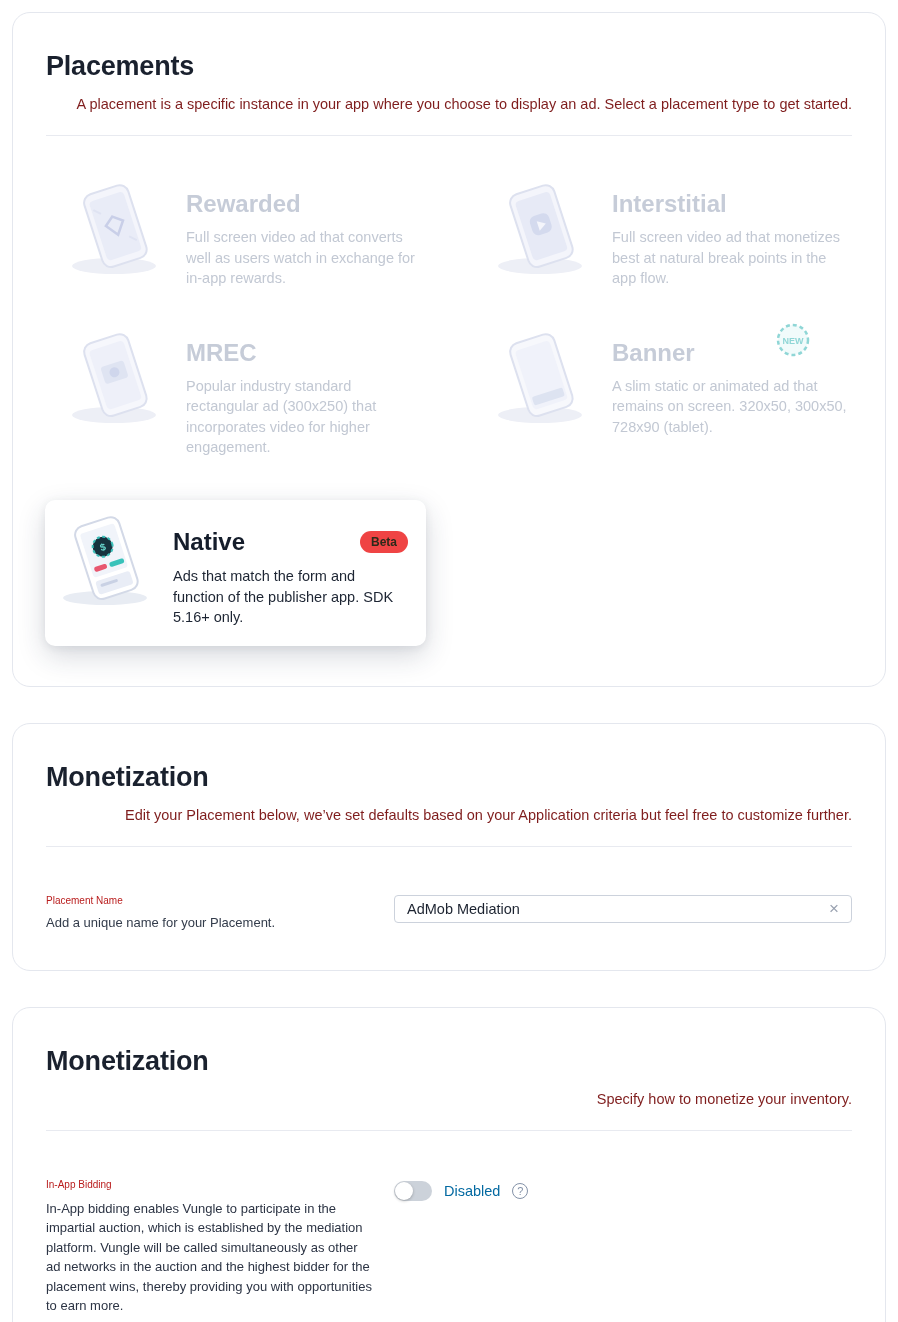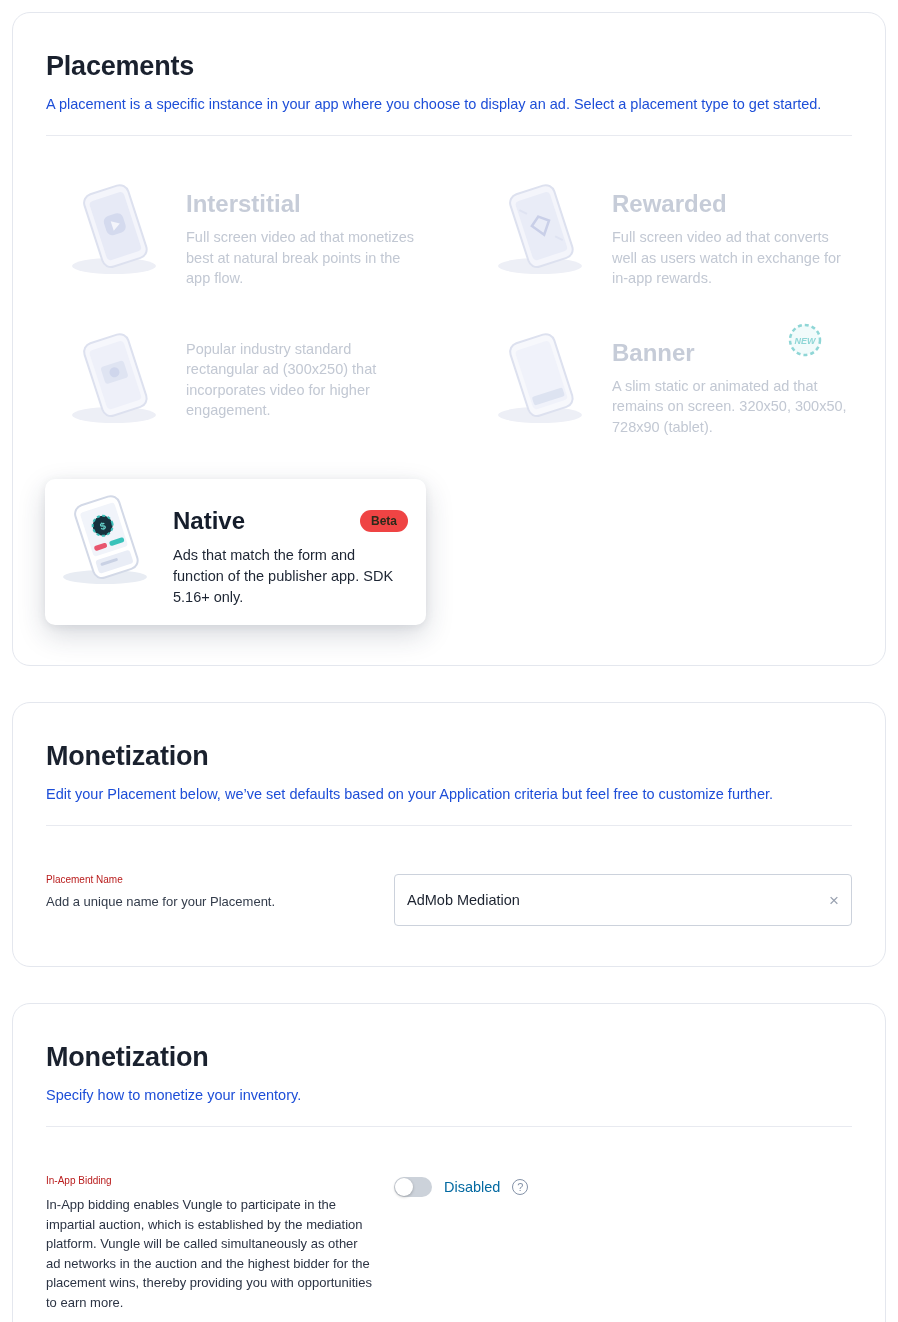--- a/index.html
+++ b/index.html
@@ -21,23 +21,24 @@
   }
   .card h1 {
     font-size: 27px;
     font-weight: 800;
     color: #1a212e;
     letter-spacing: -0.2px;
     margin-bottom: 12px;
   }
   .card-sub {
     font-size: 14.5px;
-    color: #1d4ed8;
+    color: #7f1d1d;
     line-height: 1.45;
     margin-bottom: 20px;
+    text-align: right;
   }
   .card hr {
     border: none;
     border-top: 1px solid #e8eaf0;
     margin: 0 0 8px 0;
   }
 
   
   .type-grid {
     display: grid;
@@ -64,22 +65,21 @@
   }
   .type-desc {
     font-size: 14.5px;
     line-height: 1.42;
     color: #c2c8d3;
     max-width: 260px;
   }
   .new-stamp {
     position: absolute;
     top: -10px;
-    right: 28px;
-    font-style: italic;
+    right: 40px;
   }
 
   
   .native-card {
     display: flex;
     align-items: flex-start;
     gap: 12px;
     background: #fff;
     border-radius: 10px;
     padding: 16px 18px 18px 8px;
@@ -128,21 +128,21 @@
     color: #b91c1c;
     margin-bottom: 9px;
   }
   .form-help { font-size: 13px; color: #333c4b; }
 
   .text-input {
     display: flex;
     align-items: center;
     border: 1px solid #ccd2dc;
     border-radius: 4px;
-    height: 52px;
+    height: 28px;
     padding: 0 12px;
     background: #fff;
   }
   .text-input input {
     border: none;
     outline: none;
     flex: 1;
     font-family: "Liberation Sans", sans-serif;
     font-size: 14.5px;
     color: #1c2330;
@@ -207,63 +207,64 @@
     <hr>
 
     <div class="type-grid">
 
       <div class="type-cell">
         <span class="type-icon">
           <svg viewBox="0 0 112 96" width="112" height="96">
             <ellipse cx="54" cy="84" rx="42" ry="8" fill="#edeff6"></ellipse>
             <g transform="rotate(-18 56 46)">
               <rect x="33" y="6" width="46" height="76" rx="9" fill="#f4f5fb" stroke="#dde1ef" stroke-width="2"></rect>
-              <rect x="38" y="13" width="36" height="62" rx="4" fill="#e7eaf6"></rect>
-              <rect x="46" y="32" width="20" height="20" rx="6" fill="#d4daee"></rect>
-              <path d="M53 38 l8 5 -8 5 z" fill="#f4f5fb"></path>
+              <rect x="38" y="13" width="36" height="62" rx="4" fill="#e9ecf7"></rect>
+              <path d="M56 34 l9 7 -9 12 -9 -12 z" fill="none" stroke="#c9cfe8" stroke-width="2.5"></path>
+              <path d="M40 22 l6 6 M66 58 l6 6" stroke="#dfe3f2" stroke-width="2"></path>
             </g>
           </svg>
         </span>
         <div class="type-text">
-          <div class="type-title">Interstitial</div>
-          <div class="type-desc">Full screen video ad that monetizes best at natural break points in the app flow.</div>
+          <div class="type-title">Rewarded</div>
+          <div class="type-desc">Full screen video ad that converts well as users watch in exchange for in-app rewards.</div>
         </div>
       </div>
 
       <div class="type-cell">
         <span class="type-icon">
           <svg viewBox="0 0 112 96" width="112" height="96">
             <ellipse cx="54" cy="84" rx="42" ry="8" fill="#edeff6"></ellipse>
             <g transform="rotate(-18 56 46)">
               <rect x="33" y="6" width="46" height="76" rx="9" fill="#f4f5fb" stroke="#dde1ef" stroke-width="2"></rect>
-              <rect x="38" y="13" width="36" height="62" rx="4" fill="#e9ecf7"></rect>
-              <path d="M56 34 l9 7 -9 12 -9 -12 z" fill="none" stroke="#c9cfe8" stroke-width="2.5"></path>
-              <path d="M40 22 l6 6 M66 58 l6 6" stroke="#dfe3f2" stroke-width="2"></path>
+              <rect x="38" y="13" width="36" height="62" rx="4" fill="#e7eaf6"></rect>
+              <rect x="46" y="32" width="20" height="20" rx="6" fill="#d4daee"></rect>
+              <path d="M53 38 l8 5 -8 5 z" fill="#f4f5fb"></path>
             </g>
           </svg>
         </span>
         <div class="type-text">
-          <div class="type-title">Rewarded</div>
-          <div class="type-desc">Full screen video ad that converts well as users watch in exchange for in-app rewards.</div>
+          <div class="type-title">Interstitial</div>
+          <div class="type-desc">Full screen video ad that monetizes best at natural break points in the app flow.</div>
         </div>
       </div>
 
       <div class="type-cell">
         <span class="type-icon">
           <svg viewBox="0 0 112 96" width="112" height="96">
             <ellipse cx="54" cy="84" rx="42" ry="8" fill="#edeff6"></ellipse>
             <g transform="rotate(-18 56 46)">
               <rect x="33" y="6" width="46" height="76" rx="9" fill="#f6f7fc" stroke="#dde1ef" stroke-width="2"></rect>
               <rect x="38" y="13" width="36" height="62" rx="4" fill="#eef0f9"></rect>
               <rect x="44" y="32" width="24" height="18" rx="3" fill="#dfe4f2"></rect>
               <circle cx="56" cy="41" r="5" fill="#cfd6ec"></circle>
             </g>
           </svg>
         </span>
         <div class="type-text">
+          <div class="type-title">MREC</div>
           <div class="type-desc">Popular industry standard rectangular ad (300x250) that incorporates video for higher engagement.</div>
         </div>
       </div>
 
       <div class="type-cell">
         <span class="new-stamp">
           <svg viewBox="0 0 38 38" width="38" height="38">
             <circle cx="19" cy="19" r="15" fill="#f1fbfb" stroke="#8fd6d6" stroke-width="2.5" stroke-dasharray="4 3"></circle>
             <text x="19" y="23" text-anchor="middle" font-family="Liberation Sans, sans-serif" font-size="9" font-weight="bold" fill="#8fd6d6">NEW</text>
           </svg>

